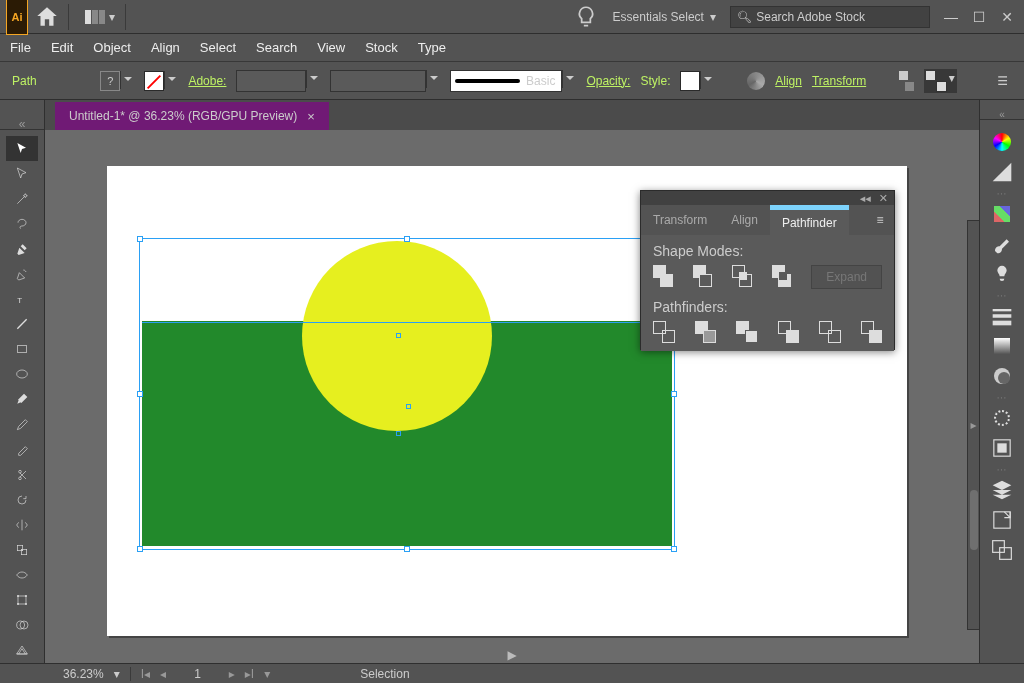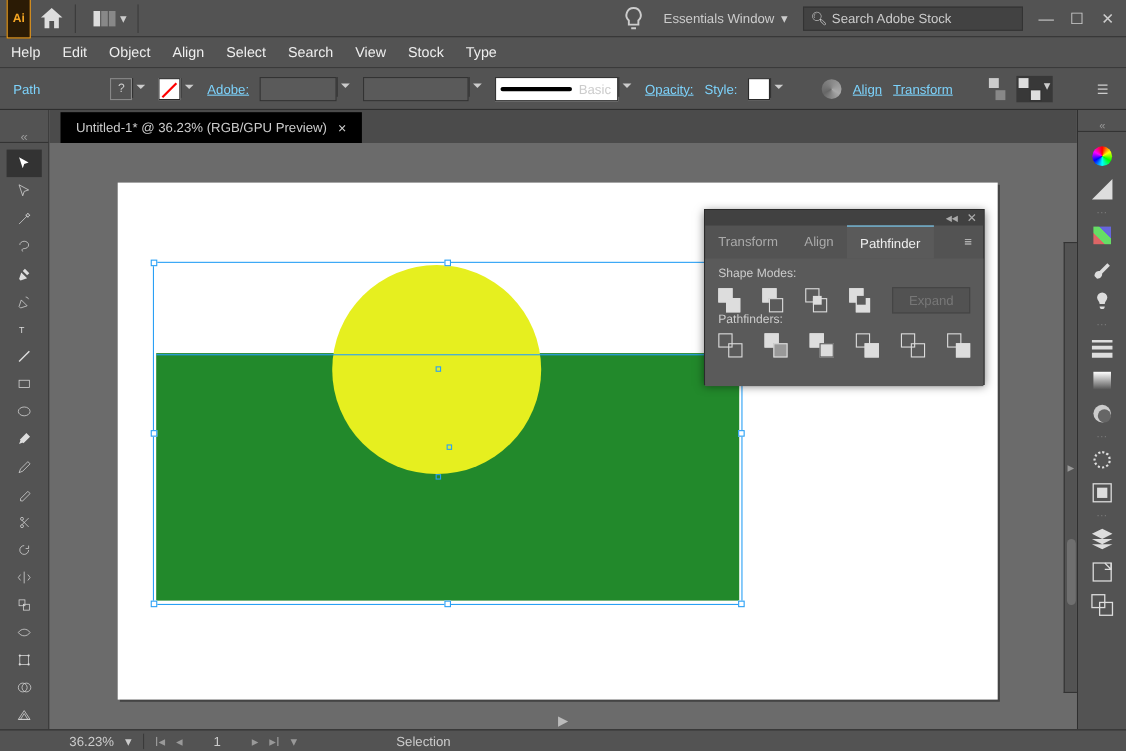--- a/index.html
+++ b/index.html
@@ -9,57 +9,57 @@
   .ai-logo span{color:#f5a623;font-weight:bold;font-size:11px}
   .tb-ico{width:26px;height:26px;display:flex;align-items:center;justify-content:center;margin-left:6px}
   .tb-sep{width:1px;height:26px;background:#3a3a3a;margin:0 8px}
   .workspace-dd{display:flex;align-items:center;gap:6px;color:#ddd;font-size:13px}
   .search-stock{background:#424242;border:1px solid #333;height:22px;width:200px;display:flex;align-items:center;padding:0 6px;color:#aaa}
   .winctrl{display:flex;gap:14px;margin-left:14px;margin-right:4px}
   .winctrl div{width:14px;height:14px;display:flex;align-items:center;justify-content:center;color:#ccc;font-size:14px}
   .menubar{height:28px;background:#535353;display:flex;align-items:center;padding:0 10px;gap:20px;border-bottom:1px solid #383838}
   .menubar span{font-size:13px;color:#eee}
   .ctrlbar{height:38px;background:#535353;display:flex;align-items:center;padding:0 12px;gap:10px;border-bottom:1px solid #2e2e2e}
-  .ctrlbar .lbl{font-size:12px;color:#7dd3fc}
+  .ctrlbar .lbl{font-size:12px;color:#bef264}
   .swatch{width:20px;height:20px;border:1px solid #2a2a2a;background:#fff}
   .swatch.nofill{position:relative;background:#fff}
   .swatch.nofill::after{content:"";position:absolute;left:0;right:0;top:50%;border-top:2px solid red;transform:rotate(-45deg)}
   .dd{width:14px;height:18px;border-left:1px solid #333;display:flex;align-items:center;justify-content:center}
   .dd::after{content:"";border:4px solid transparent;border-top-color:#ccc;margin-top:3px}
   .long-dd{height:22px;background:#5a5a5a;border:1px solid #333;width:70px}
   .brush-style{height:22px;width:112px;background:#fff;display:flex;align-items:center;justify-content:flex-end;padding-right:6px;color:#000;font-size:12px;border:1px solid #333}
   .brush-style .line{flex:1;height:4px;background:#000;border-radius:2px;margin:0 6px 0 4px}
   .link{text-decoration:underline}
   .main{position:absolute;top:100px;left:0;right:0;bottom:20px;display:flex}
   .toolcol{width:45px;background:#535353;border-right:1px solid #2f2f2f;display:flex;flex-direction:column;align-items:center;padding-top:18px;gap:0}
   .toolcol .expand{height:12px;width:100%;border-bottom:1px solid #333;margin-bottom:6px;display:flex;align-items:center;justify-content:center;color:#999}
   .tool{width:32px;height:26px;display:flex;align-items:center;justify-content:center;position:relative}
   .tool.sel{background:#333}
   .tool svg{width:16px;height:16px}
   .doc-area{flex:1;background:#6b6b6b;position:relative;overflow:hidden}
   .tabrow{height:30px;background:#4b4b4b;display:flex;align-items:flex-end}
   .gap{width:10px;height:100%}
-  .tab{height:28px;background:#000000;border:0px solid #333;border-bottom:none;padding:0 14px;display:flex;align-items:center;gap:10px;font-size:12px;color:#ddd}
+  .tab{height:28px;background:#701a75;border:0px solid #333;border-bottom:none;padding:0 14px;display:flex;align-items:center;gap:10px;font-size:12px;color:#ddd}
   .tab .x{font-size:13px}
   .canvas-wrap{position:absolute;top:30px;left:0;right:0;bottom:0;background:#6b6b6b}
   .artboard{position:absolute;left:62px;top:36px;width:800px;height:470px;background:#fff;box-shadow:2px 2px 0 #444}
   .green{position:absolute;left:35px;top:155px;width:530px;height:225px;background:#22892b}
   .circle{position:absolute;left:195px;top:75px;width:190px;height:190px;border-radius:50%;background:#e6ef1f}
   .selbox{position:absolute;left:32px;top:72px;width:536px;height:312px;border:1px solid #2aa0f5}
   .handle{position:absolute;width:6px;height:6px;background:#fff;border:1px solid #2aa0f5}
   .pfpanel{position:absolute;left:640px;top:190px;width:255px;height:160px;background:#535353;border:1px solid #2b2b2b;box-shadow:0 2px 8px rgba(0,0,0,.5)}
   .pfhead{height:14px;background:#414141;display:flex;align-items:center;justify-content:flex-end;padding:0 6px;gap:8px}
   .pfhead span{font-size:11px;color:#aaa}
   .pftabs{height:30px;display:flex;align-items:stretch}
   .pftab{padding:0 12px;display:flex;align-items:center;font-size:12px;color:#aaa}
-  .pftab.active{background:#5a5a5a;color:#eee;border-top:1px solid #7dd3fc}
+  .pftab.active{background:#5a5a5a;color:#eee;border-top:5px solid #7dd3fc}
   .pfmenu{width:28px;display:flex;align-items:center;justify-content:center}
   .pfbody{padding:8px 12px;background:#5a5a5a;height:116px}
-  .pfsec{font-size:11px;color:#ccc;margin-bottom:6px}
-  .pfrow{display:flex;gap:20px;align-items:center;}
+  .pfsec{font-size:14px;color:#ccc;margin-bottom:6px}
+  .pfrow{display:flex;gap:20px;align-items:flex-start;margin-bottom:10px}
   .pfico{width:22px;height:22px;position:relative}
   .pfico .a,.pfico .b{position:absolute;width:13px;height:13px;border:1px solid #ddd}
   .pfico .a{left:0;top:0;background:#ddd}
   .pfico .b{right:0;bottom:0}
   .expandbtn{margin-left:auto;padding:4px 14px;color:#777;background:#525252;border:1px solid #444}
   .rcol{width:45px;background:#535353;border-left:1px solid #2f2f2f;display:flex;flex-direction:column;align-items:center;padding-top:10px;gap:2px}
   .rcol .expand{height:10px;width:100%;display:flex;align-items:center;justify-content:center;color:#999;border-bottom:1px solid #333;margin-bottom:6px;font-size:10px}
   .rtool{width:28px;height:28px;display:flex;align-items:center;justify-content:center}
   .rgroup-sep{width:30px;height:10px;display:flex;align-items:center;justify-content:center}
   .rgroup-sep::after{content:"⋯";color:#777;font-size:10px;letter-spacing:1px}
@@ -96,36 +96,36 @@
     <span style="margin-left:4px">▾</span>
   </div>
   <div class="tb-sep"></div>
   <div style="flex:1"></div>
   <div class="tb-ico">
       <svg viewBox="0 0 24 24">
         <path fill="none" stroke="#ccc" stroke-width="1.6" d="M12 3a6 6 0 00-4 10.5V17h8v-3.5A6 6 0 0012 3zM10 20h4"></path>
       </svg>
     </div>
   <div class="workspace-dd" style="margin:0 14px">
-    <span>Essentials Window</span>
+    <span>Essentials Select</span>
       <span>▾</span>
   </div>
   <div class="search-stock">
     <span style="margin-right:4px">🔍︎</span>
     <span>Search Adobe Stock</span>
   </div>
   <div class="winctrl">
     <div>—</div>
     <div>☐</div>
     <div>✕</div>
   </div>
 </div>
 
 <div class="menubar">
-  <span>Help</span>
+  <span>File</span>
   <span>Edit</span>
   <span>Object</span>
   <span>Align</span>
   <span>Select</span>
   <span>Search</span>
   <span>View</span>
   <span>Stock</span>
   <span>Type</span>
 </div>
 

